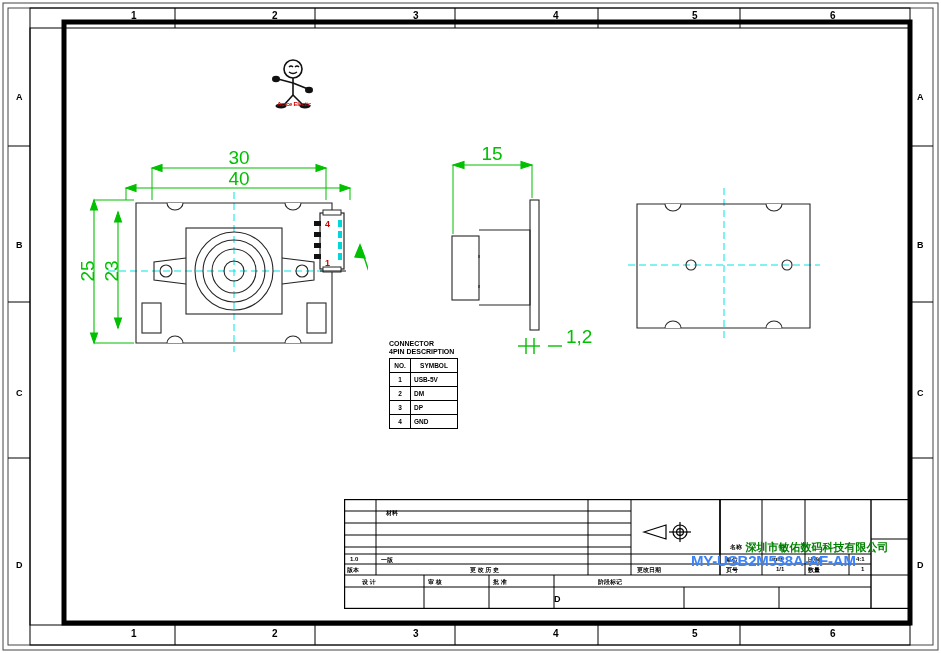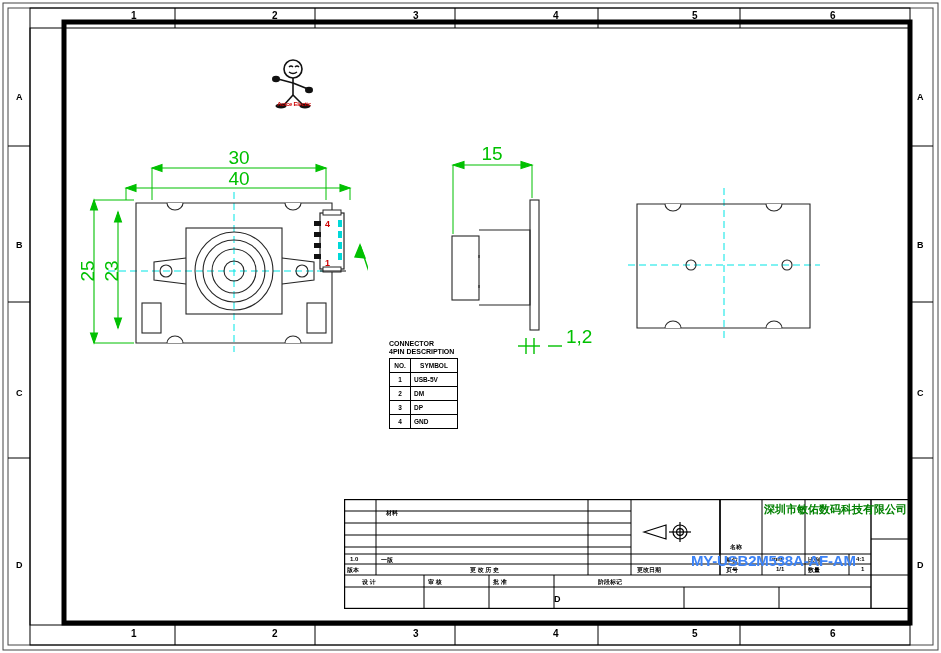--- a/index.html
+++ b/index.html
@@ -312,17 +312,17 @@
   <div class="lbl" style="left:808px;top:566px;font-size:6px;">数量</div>
   <div class="lbl" style="left:861px;top:566px;font-size:6px;">1</div>
 
   <div class="lbl" style="left:362px;top:578px;font-size:6px;">设  计</div>
   <div class="lbl" style="left:428px;top:578px;font-size:6px;">审  核</div>
   <div class="lbl" style="left:493px;top:578px;font-size:6px;">批  准</div>
   <div class="lbl" style="left:598px;top:578px;font-size:6px;">阶段标记</div>
   <div class="lbl" style="left:554px;top:594px;font-size:9px;">D</div>
 
   <div style="position:absolute;left:872px;top:512px;width:0;height:0;overflow:hidden;"></div>
-  <div class="lbl" style="left:727px;top:502px;width:180px;text-align:right;font-size:11px;color:#008000;">深圳市敏佑数码科技有限公司</div>
+  <div class="lbl" style="left:727px;top:540px;width:180px;text-align:center;font-size:11px;color:#008000;">深圳市敏佑数码科技有限公司</div>
   <div class="lbl" style="left:730px;top:543px;font-size:6px;color:#000;">名称</div>
   <div class="lbl" style="left:691px;top:552px;width:180px;font-size:15px;color:#3b82f6;letter-spacing:-0.2px;">MY-USB2M538A-AF-AM</div>
 
 </div>
 
 </body></html>

